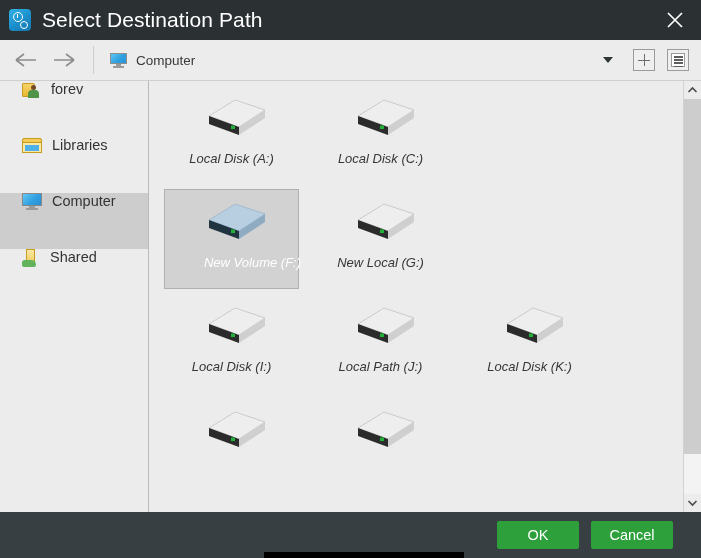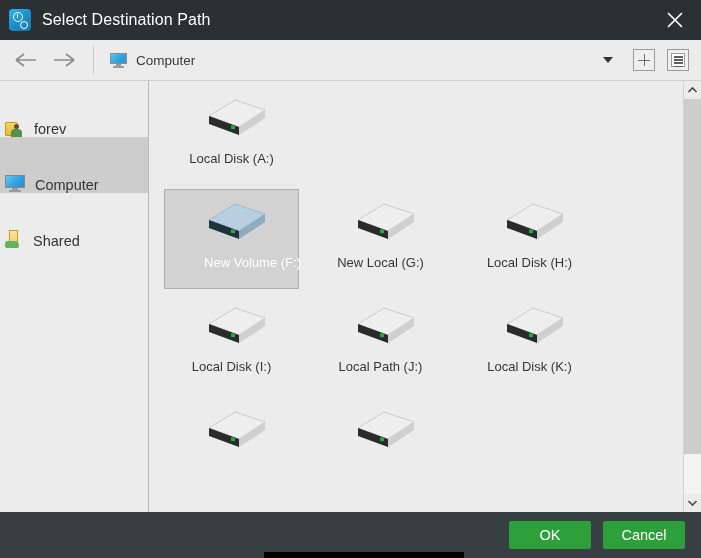--- a/index.html
+++ b/index.html
@@ -55,21 +55,21 @@
   .app-icon .gear {
     position: absolute;
     right: 3px; bottom: 2.5px;
     width: 8px; height: 8px;
     border: 1.6px solid #ffffff;
     border-radius: 50%;
     box-sizing: border-box;
   }
   .title-text {
     color: #ffffff;
-    font-size: 16px;
+    font-size: 21px;
     margin-left: 11px;
     letter-spacing: 0.1px;
     white-space: nowrap;
   }
   .close-btn {
     position: absolute;
     right: 0; top: 0;
     width: 52px; height: 40px;
     display: flex;
     align-items: center;
@@ -202,22 +202,22 @@
     position: absolute;
     left: 0; top: 0;
     width: 149px; height: 431px;
     background: #ececec;
     border-right: 1px solid #b9b9b9;
     box-sizing: border-box;
   }
   .side-item {
     height: 56px;
     display: flex;
-    align-items: flex-end;
-    padding-left: 5px;
+    align-items: flex-start;
+    padding-left: 22px;
     box-sizing: border-box;
   }
   .side-item.selected { background: #cdcdcd; }
   .side-label {
     font-size: 14.5px;
     color: #343434;
     margin-left: 10px;
     white-space: nowrap;
   }
 
@@ -319,20 +319,21 @@
   .cell {
     width: 135px;
     height: 100px;
     margin: 4px 0 0 14px;
     display: flex;
     flex-direction: column;
     align-items: center;
     justify-content: flex-start;
     box-sizing: border-box;
     padding-top: 9px;
+    font-style: italic;
   }
   .cell.selected {
     background: #d2d2d2;
     border: 1px solid #b0b0b0;
     padding-top: 8px;
   }
   .cell-label {
     font-size: 13px;
     color: #363636;
     margin-top: 9px;
@@ -399,21 +400,21 @@
     border: none;
     border-radius: 2px;
     cursor: pointer;
     font-family: "Liberation Sans", sans-serif;
     padding: 0 14px;
     display: flex;
     align-items: center;
     justify-content: center;
     margin-left: 36px;
   }
-  .btn.cancel { margin-left: 12px; margin-right: 16px; }
+  .btn.cancel { margin-left: 12px; margin-right: 28px; }
 
   .taskbar-stub {
     position: absolute;
     left: 264px; top: 552px;
     width: 200px; height: 6px;
     background: #000000;
   }
 </style>
 </head>
 <body>
@@ -474,20 +475,28 @@
 
     <div class="sidebar">
       <div class="side-item">
         <span class="ic ic-userfolder">
           <span class="fb"></span>
             <span class="head"></span>
             <span class="torso"></span>
         </span>
         <span class="side-label">forev</span>
       </div>
+      <div class="side-item">
+        <span class="ic ic-lib">
+          <span class="top"></span>
+            <span class="bot"></span>
+            <span class="bar"></span>
+        </span>
+        <span class="side-label">Libraries</span>
+      </div>
       <div class="side-item selected">
         <span class="ic ic-comp">
           <span class="scr"></span>
             <span class="st"></span>
             <span class="bs"></span>
         </span>
         <span class="side-label">Computer</span>
       </div>
       <div class="side-item">
         <span class="ic ic-shared">
@@ -506,20 +515,31 @@
             <span class="drive">
               <svg width="74" height="48" viewBox="0 0 74 48">
                 <polygon points="14,22 40,6 70,16 44,33" fill="#eeeeee" stroke="#c3c3c3" stroke-width="0.8"></polygon>
                 <polygon points="14,22 44,33 44,41 14,30" fill="#2b2b2b"></polygon>
                 <polygon points="44,33 70,16 70,24 44,41" fill="#cfcfcf"></polygon>
                 <rect x="36" y="31.5" width="4" height="3.6" fill="#22b03a"></rect>
               </svg>
             </span>
             <span class="cell-label">Local Disk (A:)</span>
           </div>
+          <div class="cell">
+            <span class="drive">
+              <svg width="74" height="48" viewBox="0 0 74 48">
+                <polygon points="14,22 40,6 70,16 44,33" fill="#eeeeee" stroke="#c3c3c3" stroke-width="0.8"></polygon>
+                <polygon points="14,22 44,33 44,41 14,30" fill="#2b2b2b"></polygon>
+                <polygon points="44,33 70,16 70,24 44,41" fill="#cfcfcf"></polygon>
+                <rect x="36" y="31.5" width="4" height="3.6" fill="#22b03a"></rect>
+              </svg>
+            </span>
+            <span class="cell-label">Local Disk (C:)</span>
+          </div>
         </div>
 
         <div class="row">
           <div class="cell selected">
             <span class="drive">
               <svg width="74" height="48" viewBox="0 0 74 48">
                 <polygon points="14,22 40,6 70,16 44,33" fill="#b8cfe2" stroke="#9ab4c9" stroke-width="0.8"></polygon>
                 <polygon points="14,22 44,33 44,41 14,30" fill="#20343f"></polygon>
                 <polygon points="44,33 70,16 70,24 44,41" fill="#8fabc2"></polygon>
                 <rect x="36" y="31.5" width="4" height="3.6" fill="#22b03a"></rect>
@@ -530,31 +550,20 @@
           <div class="cell">
             <span class="drive">
               <svg width="74" height="48" viewBox="0 0 74 48">
                 <polygon points="14,22 40,6 70,16 44,33" fill="#eeeeee" stroke="#c3c3c3" stroke-width="0.8"></polygon>
                 <polygon points="14,22 44,33 44,41 14,30" fill="#2b2b2b"></polygon>
                 <polygon points="44,33 70,16 70,24 44,41" fill="#cfcfcf"></polygon>
                 <rect x="36" y="31.5" width="4" height="3.6" fill="#22b03a"></rect>
               </svg>
             </span>
             <span class="cell-label">New Local (G:)</span>
-          </div>
-          <div class="cell">
-            <span class="drive">
-              <svg width="74" height="48" viewBox="0 0 74 48">
-                <polygon points="14,22 40,6 70,16 44,33" fill="#eeeeee" stroke="#c3c3c3" stroke-width="0.8"></polygon>
-                <polygon points="14,22 44,33 44,41 14,30" fill="#2b2b2b"></polygon>
-                <polygon points="44,33 70,16 70,24 44,41" fill="#cfcfcf"></polygon>
-                <rect x="36" y="31.5" width="4" height="3.6" fill="#22b03a"></rect>
-              </svg>
-            </span>
-            <span class="cell-label">Local Disk (H:)</span>
           </div>
         </div>
 
         <div class="row">
           <div class="cell">
             <span class="drive">
               <svg width="74" height="48" viewBox="0 0 74 48">
                 <polygon points="14,22 40,6 70,16 44,33" fill="#eeeeee" stroke="#c3c3c3" stroke-width="0.8"></polygon>
                 <polygon points="14,22 44,33 44,41 14,30" fill="#2b2b2b"></polygon>
                 <polygon points="44,33 70,16 70,24 44,41" fill="#cfcfcf"></polygon>

